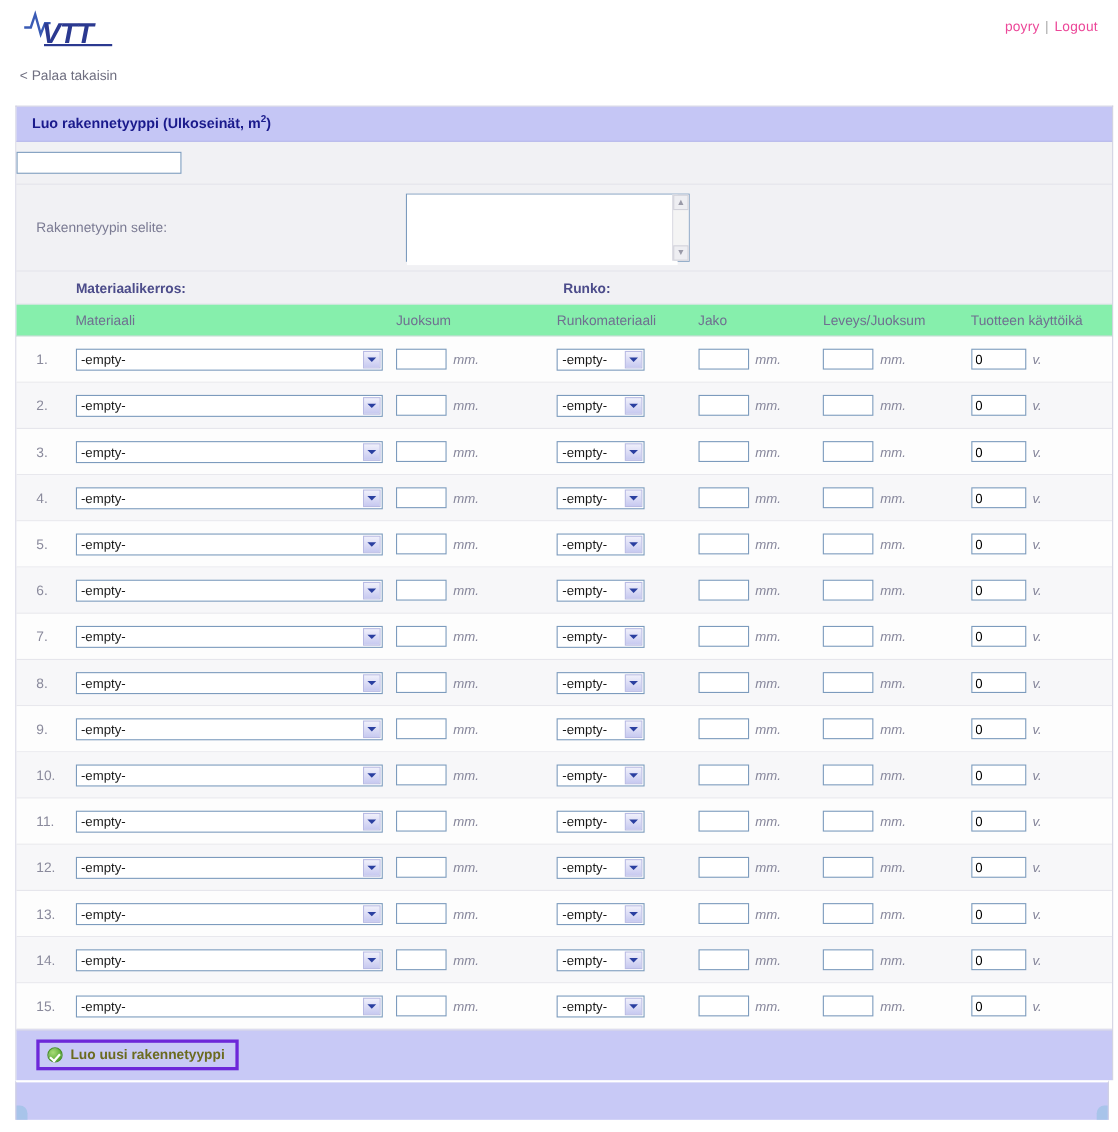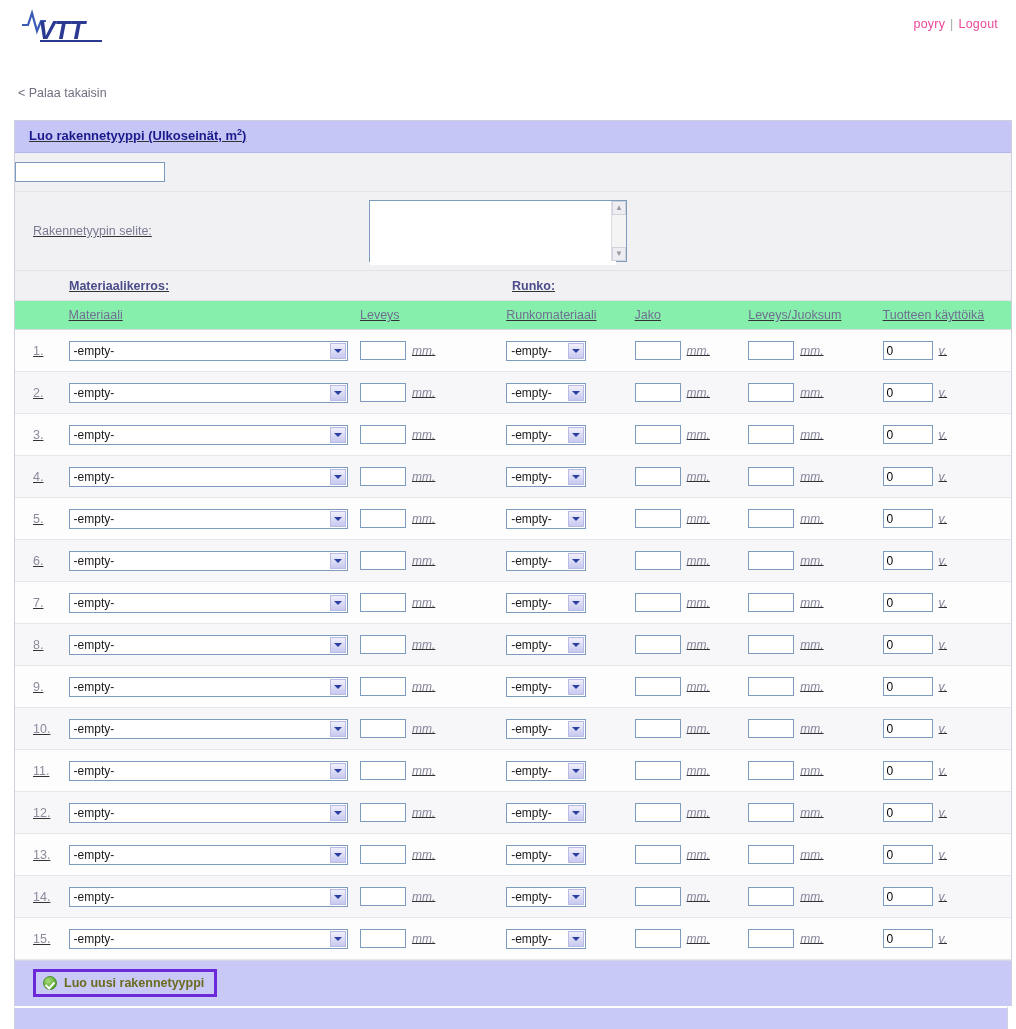--- a/index.html
+++ b/index.html
@@ -42,35 +42,33 @@
   }
   .userbox .sep {
     color: #aaa;
     margin: 0 5px;
   }
 
   
   .backlink-wrap {
     padding: 0 0 0 18px;
     height: 34px;
-    margin-top: 24px;
   }
   .backlink {
     font-size: 12.5px;
     color: #6f6f80;
     text-decoration: none;
   }
 
   
   .panel {
     margin: 0 4px 0 14px;
     border: 1px solid #cfcfe0;
     border-bottom: none;
     background: #fff;
-    text-decoration: underline;
   }
   .panel-title {
     background: #c5c6f5;
     color: #1a1a8c;
     font-weight: bold;
     font-size: 13px;
     padding: 7px 0 8px 14px;
     height: 16px;
     line-height: 16px;
     border-bottom: 1px solid #b4b5ea;
@@ -349,21 +347,21 @@
   <div class="grouphdr">
     <div class="c-num"></div>
     <div class="c-mat">Materiaalikerros:</div>
     <div class="c-pak"></div>
     <div>Runko:</div>
   </div>
 
   <div class="colhdr">
     <div class="c-num"></div>
     <div class="c-mat">Materiaali</div>
-    <div class="c-pak">Leveys</div>
+    <div class="c-pak">Juoksum</div>
     <div class="c-run">Runkomateriaali</div>
     <div class="c-jak">Jako</div>
     <div class="c-lev">Leveys/Juoksum</div>
     <div class="c-kay">Tuotteen käyttöikä</div>
   </div>
 
   <div id="rows-container">
       <div class="drow">
         <div class="c-num">1.</div>
         <div class="c-mat"><span class="sel wide"><span class="val">-empty-</span><span class="arrowbtn"></span></span></div>

